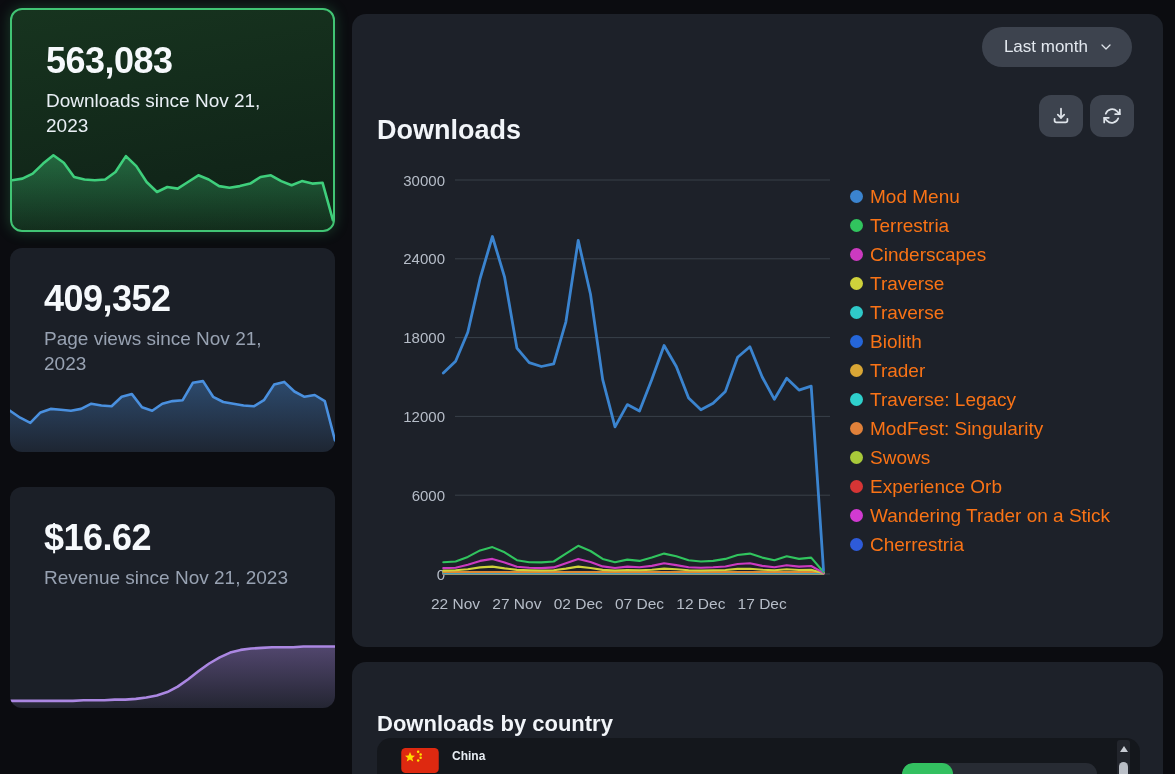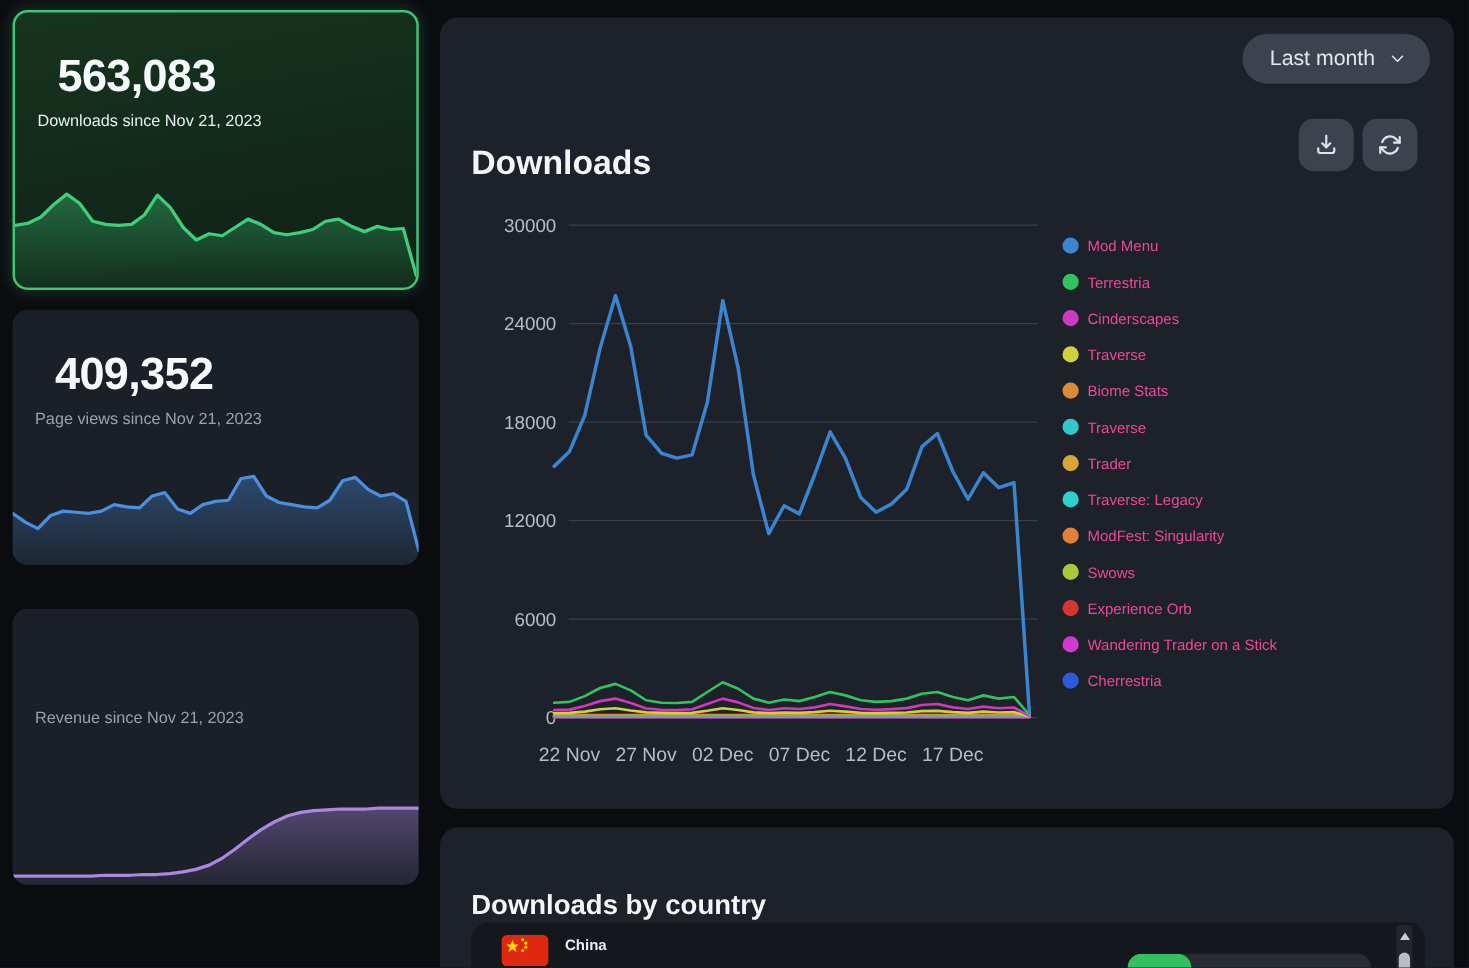--- a/index.html
+++ b/index.html
@@ -20,56 +20,56 @@
     box-shadow:0 0 14px rgba(64,196,116,.28);
   }
   #card-downloads{top:8px;height:224px;}
   #card-pageviews{top:248px;height:204px;}
   #card-revenue{top:487px;height:221px;}
   .card-value{
     position:absolute;left:34px;top:30px;font-size:36px;font-weight:800;
     color:#f6f9fc;letter-spacing:-.5px;
   }
   .card-label{
-    position:absolute;left:18px;top:78px;width:250px;font-size:13px;
+    position:absolute;left:34px;top:78px;width:250px;font-size:19px;
     line-height:1.32;color:#98a2b2;
   }
   .selected .card-label{color:#e9eff5;}
   .spark{position:absolute;left:0;right:0;bottom:0;width:100%;display:block;}
   
   .panel{
     position:absolute;left:352px;width:811px;border-radius:14px;
     background:#1d2129;box-sizing:border-box;
   }
   #main-panel{top:14px;height:633px;}
   #country-panel{top:662px;height:150px;}
   .panel-title{
     position:absolute;left:25px;top:79px;font-size:27px;font-weight:800;color:#f2f5f9;
   }
   
   .range-select{
-    position:absolute;right:19px;top:13px;height:40px;padding:0 18px 0 22px;
+    position:absolute;right:31px;top:13px;height:40px;padding:0 18px 0 22px;
     display:flex;align-items:center;gap:10px;border:none;border-radius:20px;
     background:#3d434e;color:#e3e8ef;font-size:17px;cursor:pointer;
     font-family:inherit;
   }
   .icon-btn{
     position:absolute;top:81px;width:44px;height:42px;border:none;border-radius:12px;
     background:#3d434e;display:flex;align-items:center;justify-content:center;cursor:pointer;
   }
   #btn-export{left:687px;}
   #btn-refresh{left:738px;}
   .icon-btn svg,.range-select svg{stroke:#dfe4ea;fill:none;stroke-width:1.9;
     stroke-linecap:round;stroke-linejoin:round;}
   
   #chart{position:absolute;left:0;top:0;}
   #legend{position:absolute;left:498px;top:168px;display:flex;flex-direction:column;}
   .legend-item{display:flex;align-items:center;height:29px;cursor:pointer;}
   .legend-dot{width:13px;height:13px;border-radius:50%;margin-right:7px;flex:0 0 auto;}
-  .legend-label{font-size:12px;color:#ec4899;white-space:nowrap;}
+  .legend-label{font-size:19px;color:#f97316;white-space:nowrap;}
   
   #country-title{position:absolute;left:25px;top:31px;font-size:22px;font-weight:800;color:#f2f5f9;}
   .country-list{
     position:absolute;left:25px;top:76px;width:763px;height:74px;
     background:#14171c;border-radius:14px 14px 0 0;
   }
   .country-row{position:absolute;left:0;top:0;width:100%;height:46px;}
   .flag{position:absolute;left:24px;top:10px;width:38px;height:25px;display:block;}
   .country-name{position:absolute;left:75px;top:11px;font-size:12px;font-weight:700;color:#e8edf3;}
   .bar-track{
@@ -112,20 +112,21 @@
           <stop offset="0%" stop-color="#4a90df" stop-opacity="0.38"></stop>
           <stop offset="100%" stop-color="#4a90df" stop-opacity="0.06"></stop>
         </linearGradient>
       </defs>
       <path d="M0.0 40.7 L10.2 47.7 L20.3 52.9 L30.5 42.4 L40.6 38.9 L50.8 39.8 L60.9 40.7 L71.1 38.9 L81.3 33.7 L91.4 35.5 L101.6 36.3 L111.7 26.8 L121.9 24.1 L132.0 37.2 L142.2 40.7 L152.3 33.7 L162.5 31.1 L172.7 30.2 L182.8 12.8 L193.0 11.1 L203.1 26.8 L213.3 32.0 L223.4 33.7 L233.6 35.5 L243.8 36.3 L253.9 30.2 L264.1 14.6 L274.2 11.9 L284.4 21.5 L294.5 26.8 L304.7 25.0 L314.8 31.1 L325.0 70.3 L325 82 L0 82 Z" fill="url(#sg1)" stroke="none"></path>
       <path d="M0.0 40.7 L10.2 47.7 L20.3 52.9 L30.5 42.4 L40.6 38.9 L50.8 39.8 L60.9 40.7 L71.1 38.9 L81.3 33.7 L91.4 35.5 L101.6 36.3 L111.7 26.8 L121.9 24.1 L132.0 37.2 L142.2 40.7 L152.3 33.7 L162.5 31.1 L172.7 30.2 L182.8 12.8 L193.0 11.1 L203.1 26.8 L213.3 32.0 L223.4 33.7 L233.6 35.5 L243.8 36.3 L253.9 30.2 L264.1 14.6 L274.2 11.9 L284.4 21.5 L294.5 26.8 L304.7 25.0 L314.8 31.1 L325.0 70.3" fill="none" stroke="#4a90df" stroke-width="2.6" stroke-linejoin="round" stroke-linecap="round"></path>
     </svg>
 </div>
 
 <div class="stat-card" id="card-revenue">
+  <div class="card-value">$16.62</div>
   <div class="card-label">Revenue since Nov 21, 2023</div>
   <svg class="spark" height="72" viewBox="0 0 325 72">
       <defs>
         <linearGradient id="sg2" x1="0" y1="0" x2="0" y2="1">
           <stop offset="0%" stop-color="#ab87e2" stop-opacity="0.38"></stop>
           <stop offset="100%" stop-color="#ab87e2" stop-opacity="0.06"></stop>
         </linearGradient>
       </defs>
       <path d="M0.0 64.9 L10.5 64.9 L21.0 64.9 L31.5 64.9 L41.9 64.9 L52.4 64.9 L62.9 64.9 L73.4 64.2 L83.9 64.2 L94.4 64.2 L104.8 63.6 L115.3 63.6 L125.8 62.9 L136.3 61.5 L146.8 59.5 L157.3 56.1 L167.7 50.6 L178.2 43.2 L188.7 35.0 L199.2 27.5 L209.7 21.4 L220.2 16.6 L230.6 13.9 L241.1 12.5 L251.6 11.9 L262.1 11.2 L272.6 11.2 L283.1 11.2 L293.5 10.5 L304.0 10.5 L314.5 10.5 L325.0 10.5 L325 72 L0 72 Z" fill="url(#sg2)" stroke="none"></path>
       <path d="M0.0 64.9 L10.5 64.9 L21.0 64.9 L31.5 64.9 L41.9 64.9 L52.4 64.9 L62.9 64.9 L73.4 64.2 L83.9 64.2 L94.4 64.2 L104.8 63.6 L115.3 63.6 L125.8 62.9 L136.3 61.5 L146.8 59.5 L157.3 56.1 L167.7 50.6 L178.2 43.2 L188.7 35.0 L199.2 27.5 L209.7 21.4 L220.2 16.6 L230.6 13.9 L241.1 12.5 L251.6 11.9 L262.1 11.2 L272.6 11.2 L283.1 11.2 L293.5 10.5 L304.0 10.5 L314.5 10.5 L325.0 10.5" fill="none" stroke="#ab87e2" stroke-width="2.6" stroke-linejoin="round" stroke-linecap="round"></path>
@@ -204,26 +205,26 @@
       </div>
       <div class="legend-item">
         <span class="legend-dot" style="background: rgb(204, 58, 192);"></span>
         <span class="legend-label">Cinderscapes</span>
       </div>
       <div class="legend-item">
         <span class="legend-dot" style="background: rgb(207, 210, 59);"></span>
         <span class="legend-label">Traverse</span>
       </div>
       <div class="legend-item">
-        <span class="legend-dot" style="background: rgb(221, 138, 53);"></span>
-        <span class="legend-label">Biome Stats</span>
-      </div>
-      <div class="legend-item">
         <span class="legend-dot" style="background: rgb(47, 201, 201);"></span>
         <span class="legend-label">Traverse</span>
+      </div>
+      <div class="legend-item">
+        <span class="legend-dot" style="background: rgb(37, 102, 217);"></span>
+        <span class="legend-label">Biolith</span>
       </div>
       <div class="legend-item">
         <span class="legend-dot" style="background: rgb(217, 166, 53);"></span>
         <span class="legend-label">Trader</span>
       </div>
       <div class="legend-item">
         <span class="legend-dot" style="background: rgb(47, 208, 204);"></span>
         <span class="legend-label">Traverse: Legacy</span>
       </div>
       <div class="legend-item">

